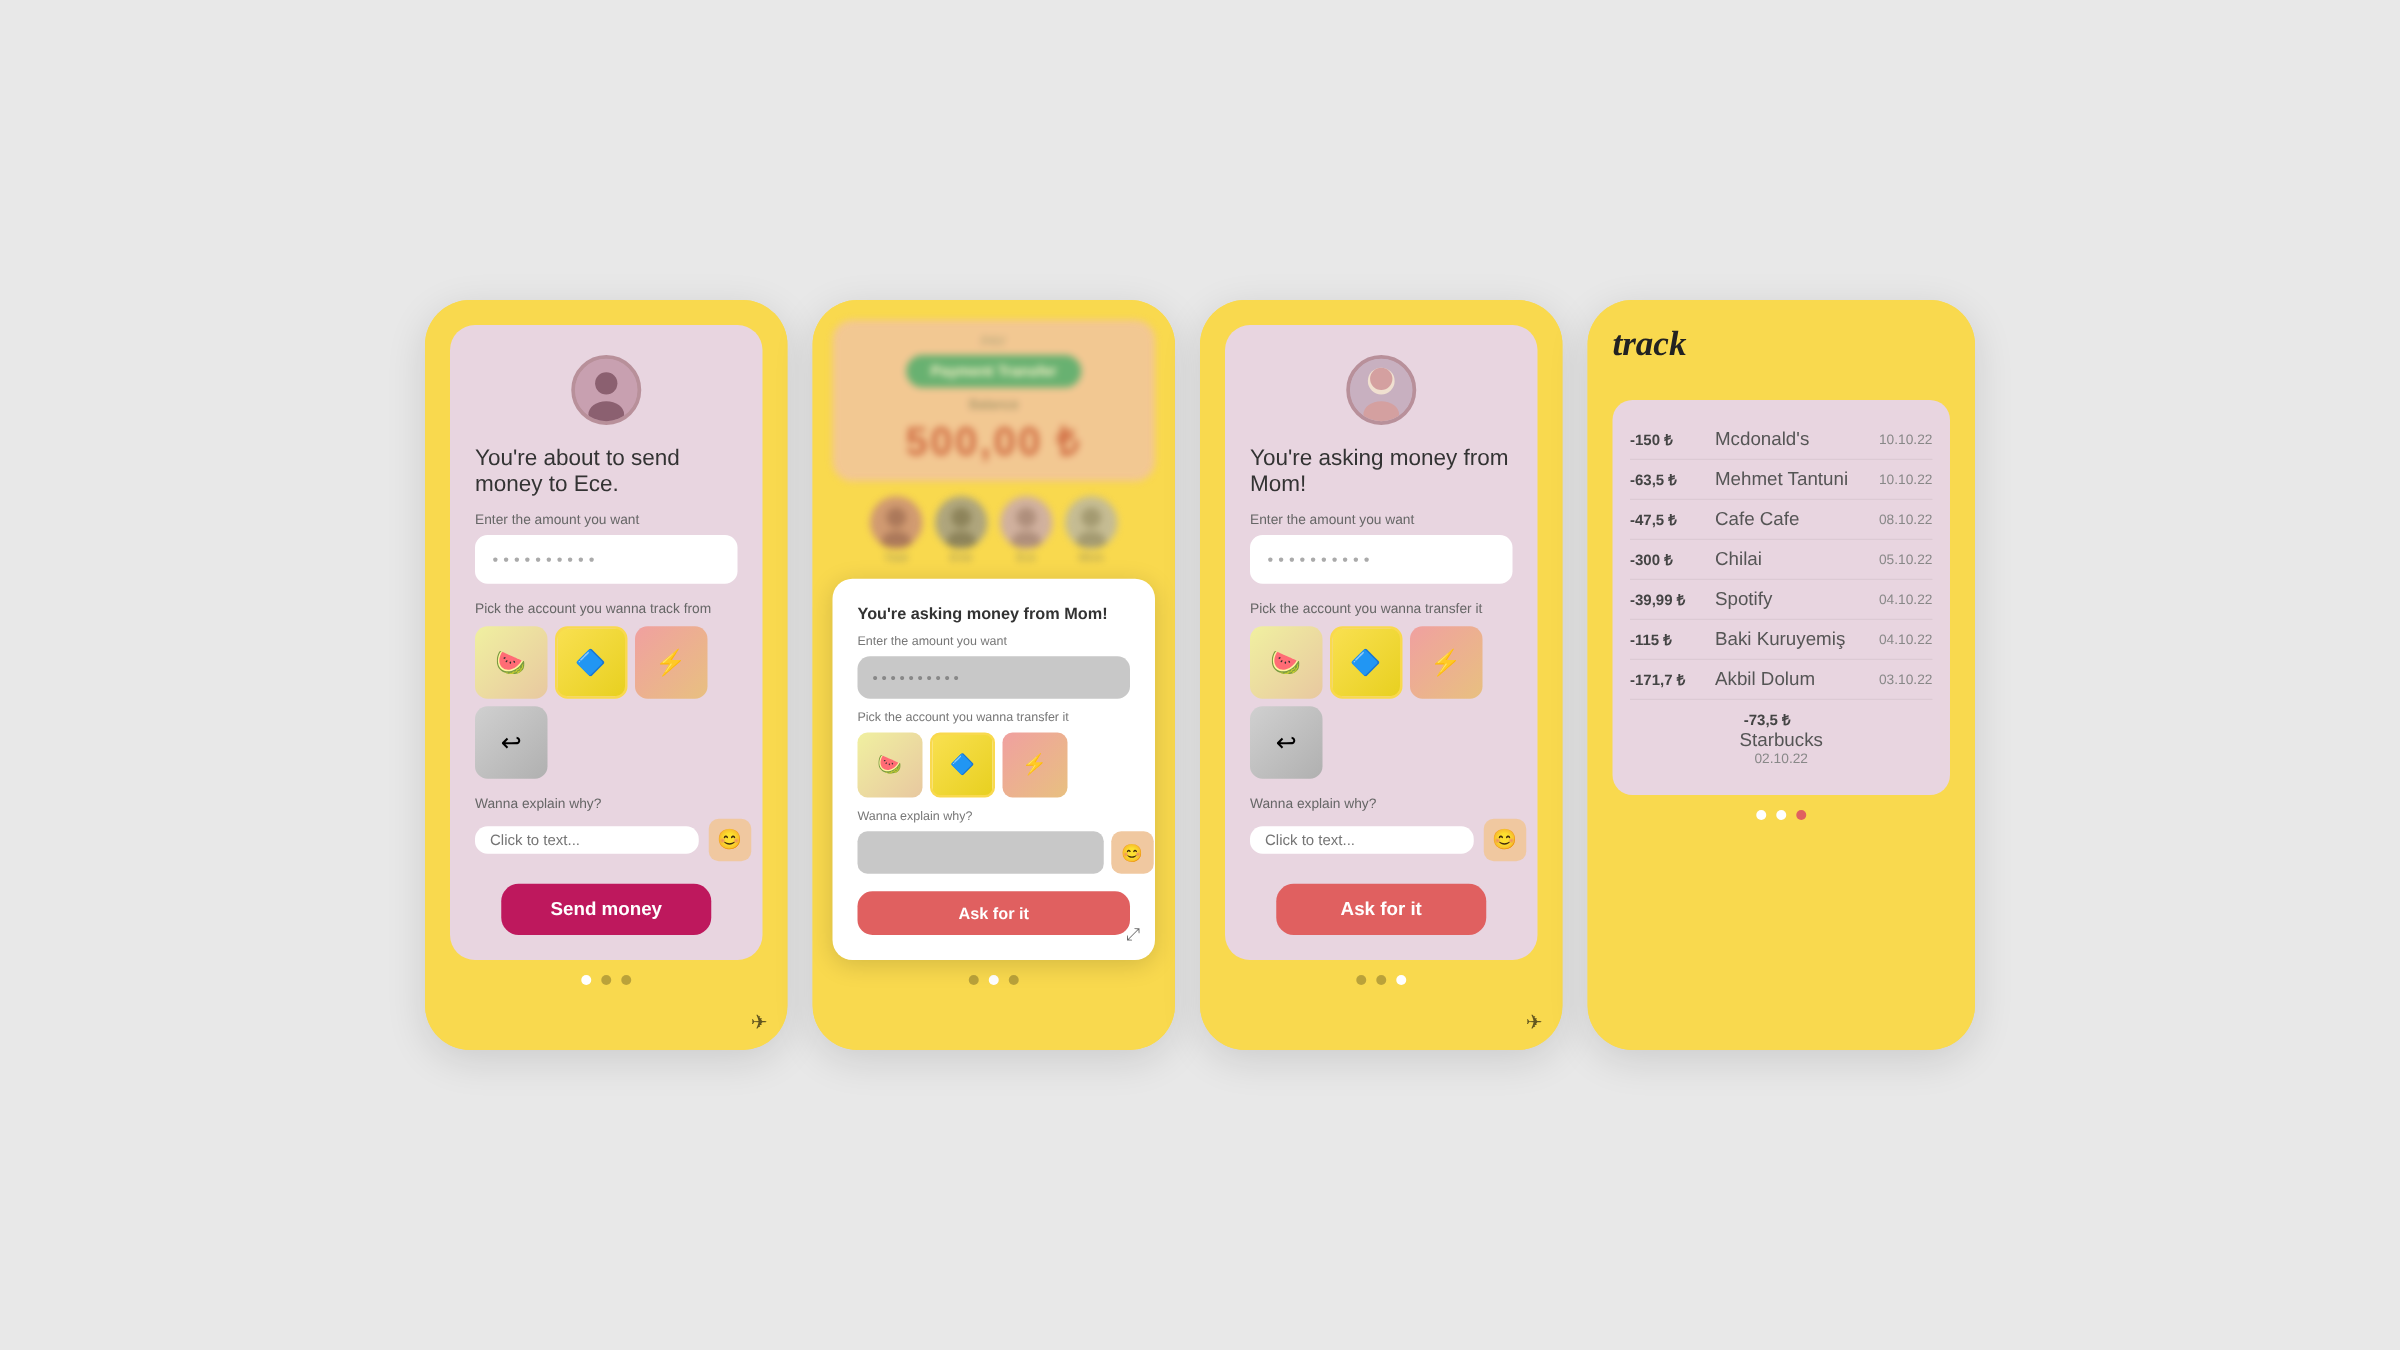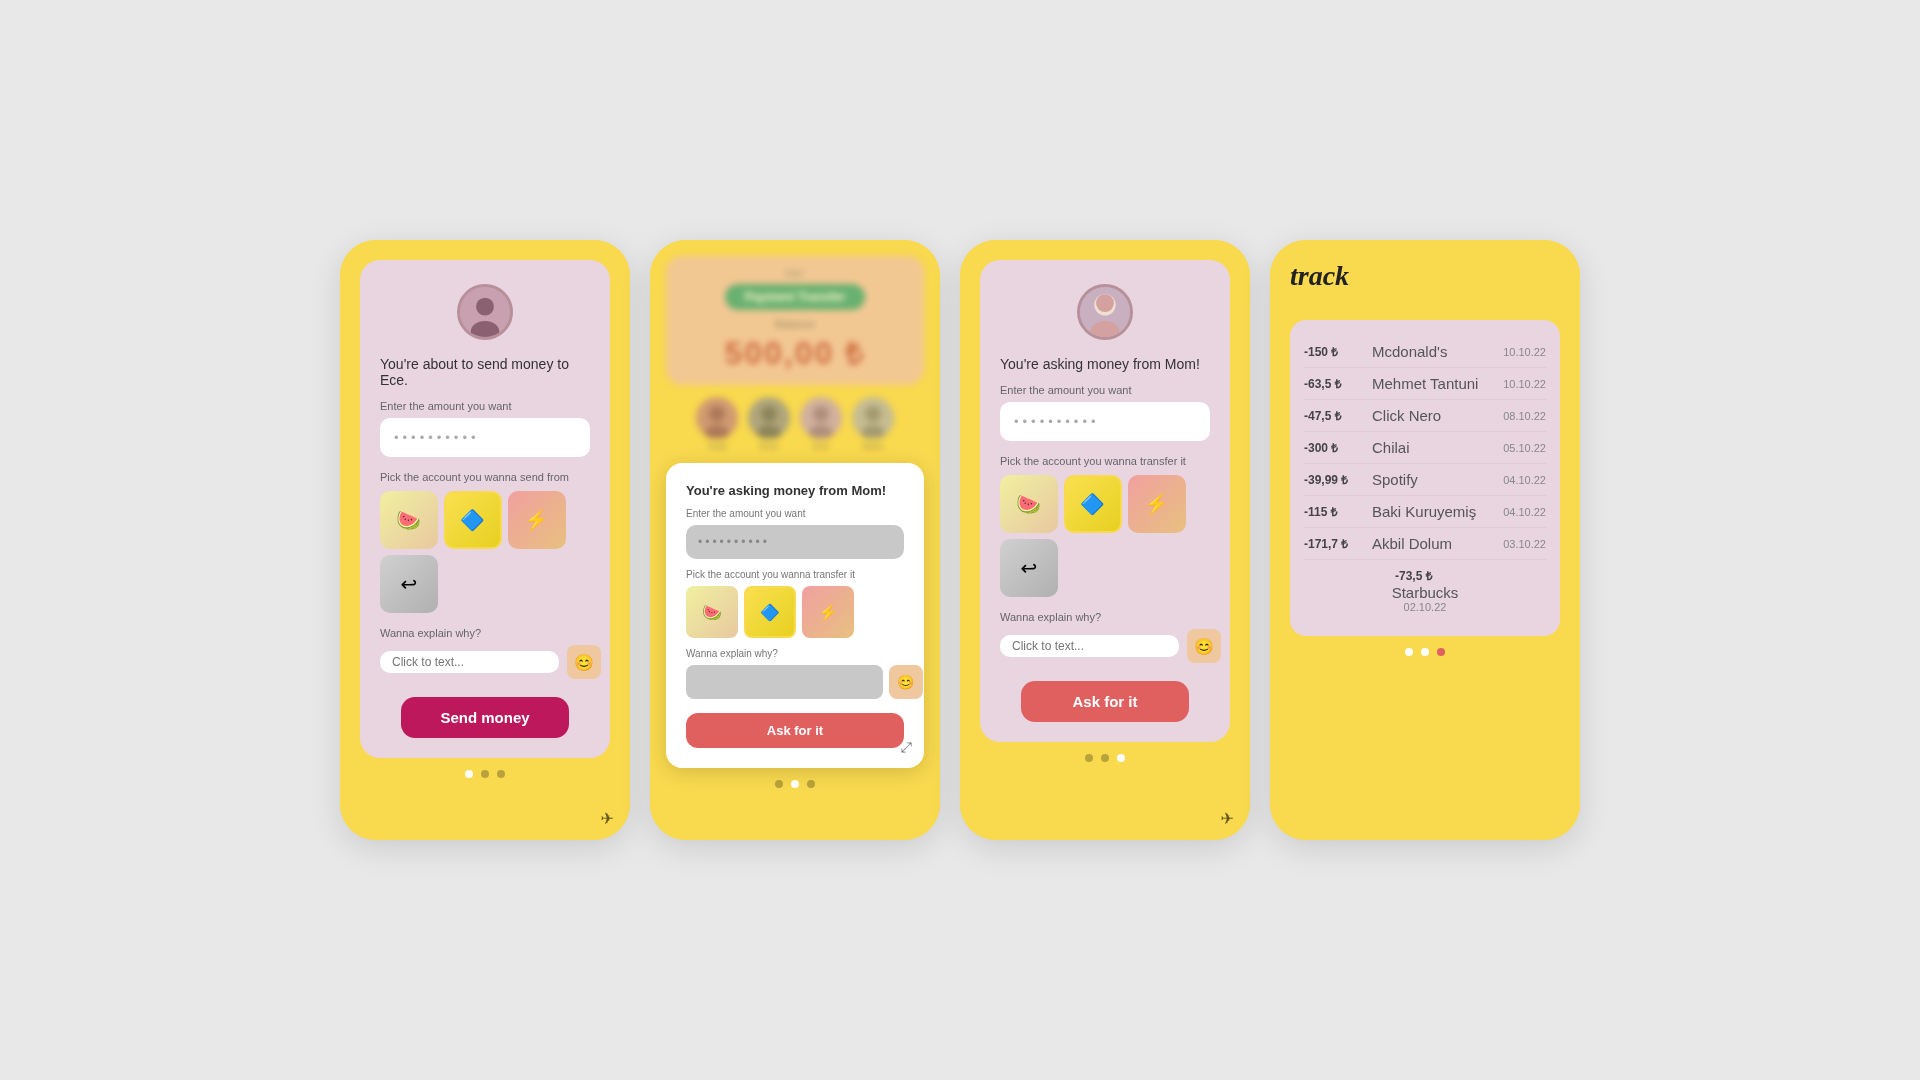--- a/index.html
+++ b/index.html
@@ -58,21 +58,21 @@
       overflow: hidden;
       border: 3px solid #b8909a;
     }
 
     .avatar-svg {
       width: 52px;
       height: 52px;
     }
 
     .card-title {
-      font-size: 14px;
+      font-size: 18px;
       font-weight: 500;
       color: #333;
       margin-bottom: 12px;
       text-align: left;
     }
 
     .section-label {
       font-size: 11px;
       color: #666;
       margin-bottom: 6px;
@@ -487,21 +487,21 @@
         <div class="avatar-circle">
           <svg class="avatar-svg" viewBox="0 0 56 56" xmlns="http://www.w3.org/2000/svg">
             <circle cx="28" cy="28" r="28" fill="#c8a0b0"></circle>
             <circle cx="28" cy="22" r="10" fill="#8b6070"></circle>
             <ellipse cx="28" cy="50" rx="16" ry="12" fill="#8b6070"></ellipse>
           </svg>
         </div>
         <div class="card-title">You're about to send money to Ece.</div>
         <div class="section-label">Enter the amount you want</div>
         <input class="amount-input" type="password" value="••••••••••" readonly="" placeholder="••••••••••" style="">
-        <div class="account-label">Pick the account you wanna send from</div>
+        <div class="account-label">Pick the account you wanna track from</div>
         <div class="account-cards">
           <div class="account-card card-p1">
             <div class="card-pattern">🍉</div>
           </div>
           <div class="account-card card-p2 card-selected">
             <div class="card-pattern">🔷</div>
           </div>
           <div class="account-card card-p3">
             <div class="card-pattern">⚡</div>
           </div>
@@ -665,21 +665,21 @@
         <span class="ledger-merchant">Mcdonald's</span>
         <span class="ledger-date">10.10.22</span>
       </div>
             <div class="ledger-row">
         <span class="ledger-amount">-63,5 ₺</span>
         <span class="ledger-merchant">Mehmet Tantuni</span>
         <span class="ledger-date">10.10.22</span>
       </div>
             <div class="ledger-row">
         <span class="ledger-amount">-47,5 ₺</span>
-        <span class="ledger-merchant">Click Nero</span>
+        <span class="ledger-merchant">Cafe Cafe</span>
         <span class="ledger-date">08.10.22</span>
       </div>
             <div class="ledger-row">
         <span class="ledger-amount">-300 ₺</span>
         <span class="ledger-merchant">Chilai</span>
         <span class="ledger-date">05.10.22</span>
       </div>
             <div class="ledger-row">
         <span class="ledger-amount">-39,99 ₺</span>
         <span class="ledger-merchant">Spotify</span>

